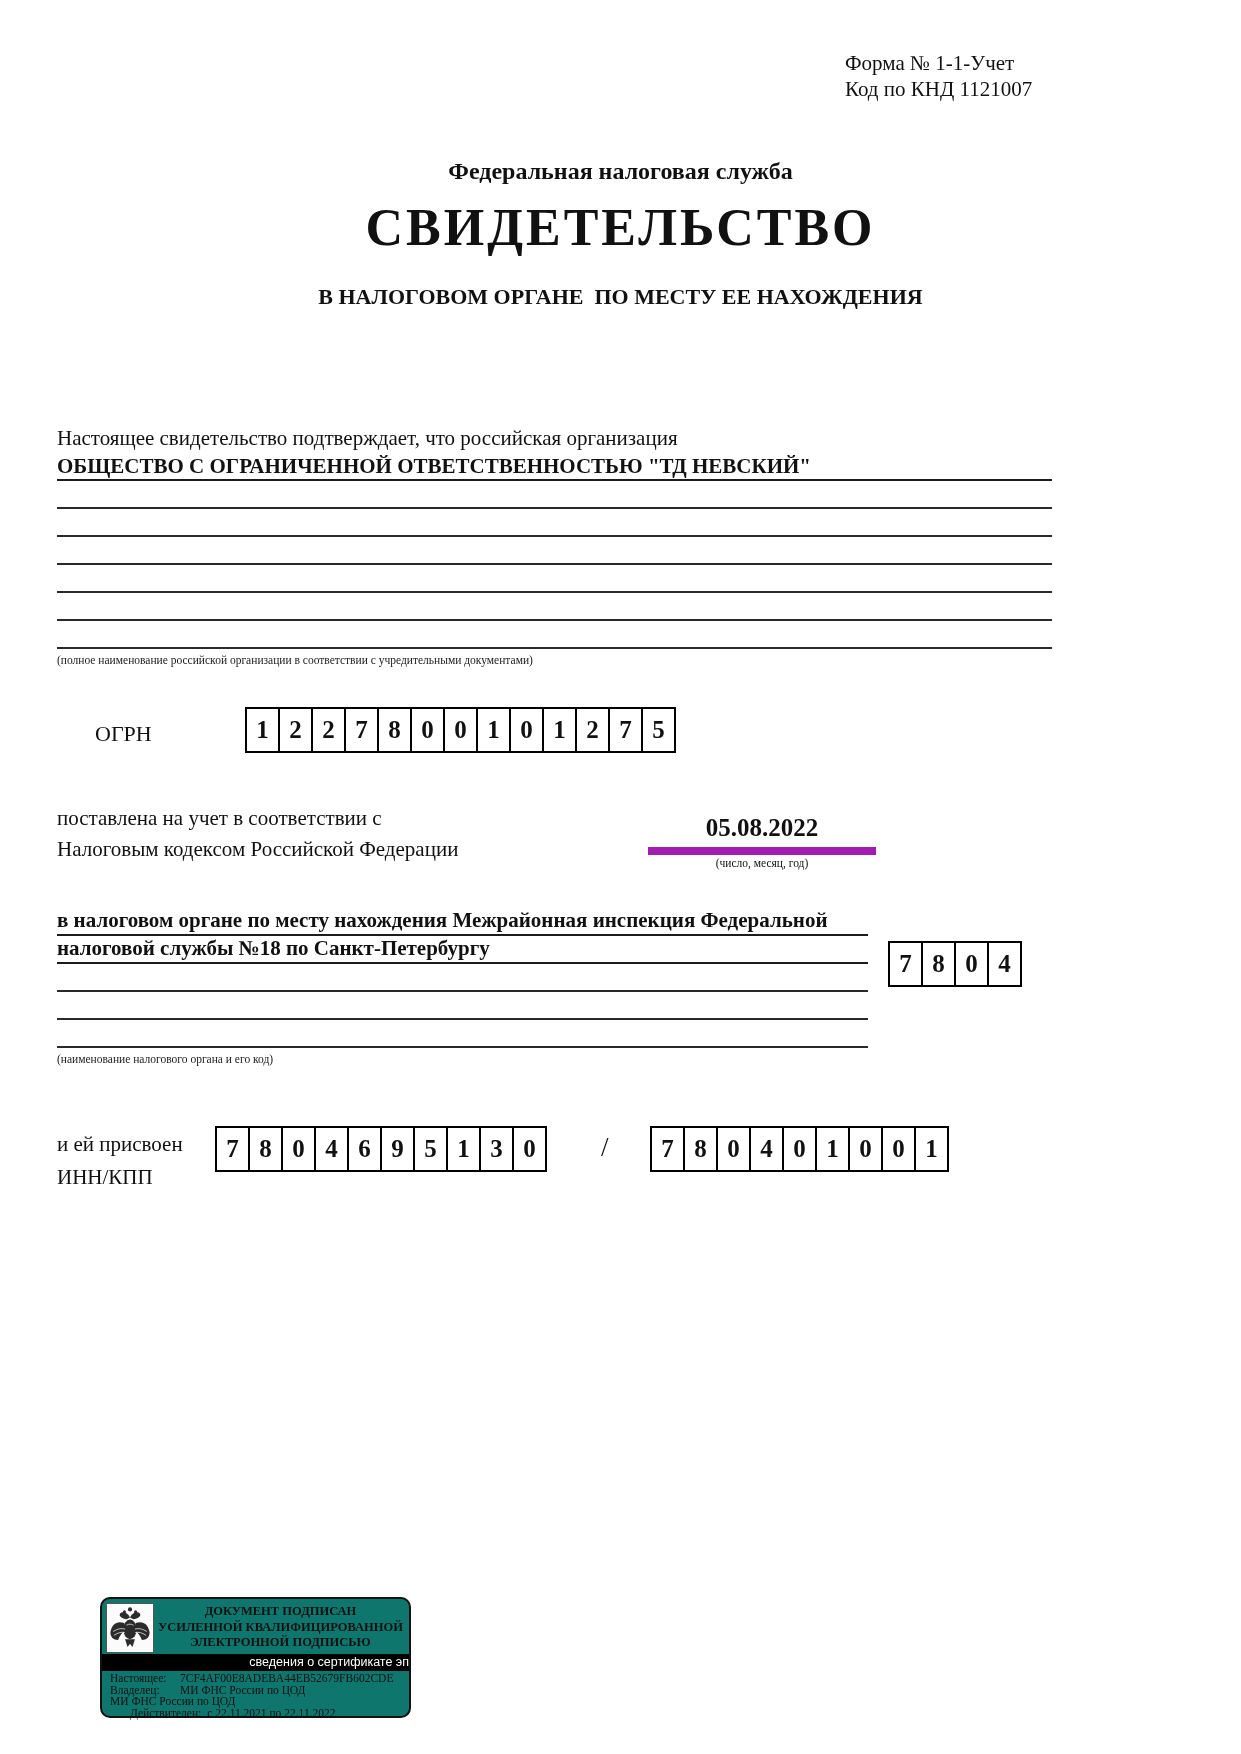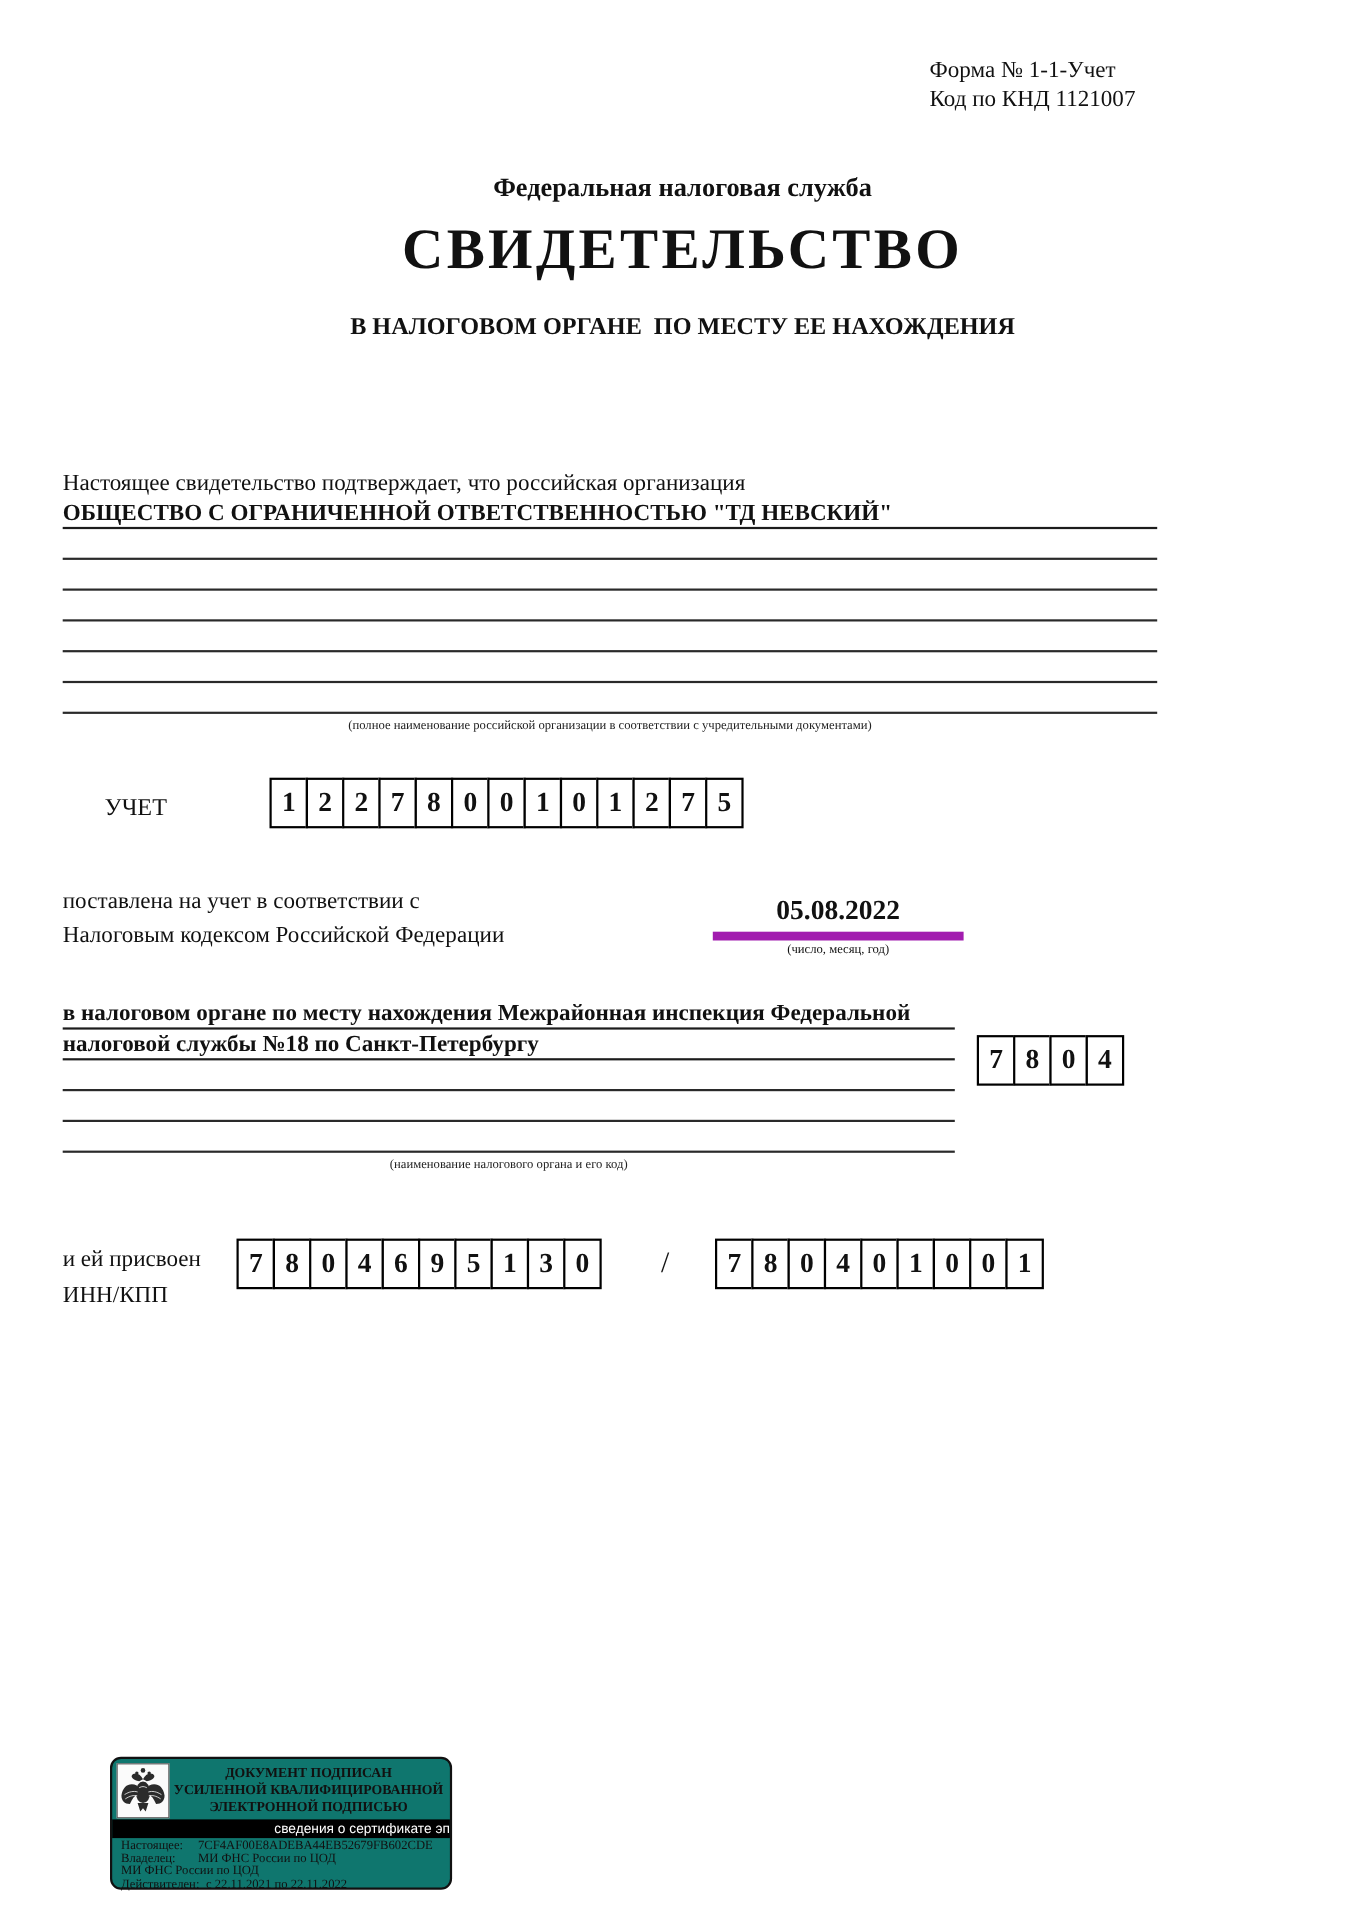--- a/index.html
+++ b/index.html
@@ -23,21 +23,21 @@
                font-size:52px; font-weight:bold; letter-spacing:3px; }
   .subtitle { position:absolute; left:0; top:283px; width:100%; text-align:center;
               font-size:22px; font-weight:bold; line-height:28px; }
 
   
   .name-section { position:absolute; left:57px; top:426px; width:995px; }
   .intro-line { font-size:21px; height:28px; }
   .org-line { font-size:21px; font-weight:bold; height:27px;
               border-bottom:2px solid #1c1c1c; }
   .blank-line { height:28px; border-bottom:2px solid #2a2a2a; }
-  .small-caption { font-size:11.5px; color:#222; text-align:center; margin-top:5px; }
+  .small-caption { font-size:11.5px; color:#222; margin-top:5px; }
 
   
   .digit-row { display:flex; }
   .digit-cell {
     width:35px; height:46px; border:2px solid #000; margin-left:-2px;
     display:flex; align-items:center; justify-content:center;
     font-size:25px; font-weight:bold; background:#fff;
   }
   .digit-cell:first-child { margin-left:0; }
 
@@ -75,21 +75,21 @@
                   display:flex; align-items:center; justify-content:center; }
   .stamp-title { position:absolute; left:54px; right:4px; top:5px; text-align:center;
                  font-size:12.5px; font-weight:bold; line-height:15.5px; }
   .stamp-bar { position:absolute; left:0; right:0; top:55px; height:17px;
                background:#000; color:#fff; font-size:12.5px; line-height:17px;
                text-align:right; font-family:"Liberation Sans", sans-serif; }
   .stamp-details { position:absolute; left:8px; right:4px; top:74px;
                    font-size:11.5px; line-height:11.6px; }
   .stamp-row { display:flex; }
   .stamp-label { width:70px; flex:0 0 auto; }
-  .stamp-label-wide { flex:0 0 auto; margin-right:6px; }
+  .stamp-label-wide { flex:0 0 auto; margin-right:6px;margin-left:20px; }
 </style>
 </head>
 <body>
 
 <div class="page">
 
   <div class="form-code">
     <div>Форма № 1-1-Учет</div>
     <div>Код по КНД 1121007</div>
   </div>
@@ -106,21 +106,21 @@
     <div class="blank-line"></div>
     <div class="blank-line"></div>
     <div class="blank-line"></div>
     <div class="blank-line"></div>
     <div class="blank-line"></div>
     <div class="blank-line"></div>
     <div class="small-caption">(полное наименование российской организации в соответствии с учредительными документами)</div>
   </div>
 
   <div class="ogrn-section">
-    <div class="ogrn-label">УЧЕТ</div>
+    <div class="ogrn-label">ОГРН</div>
     <div class="ogrn-boxes digit-row">
         <div class="digit-cell">1</div>
         <div class="digit-cell">2</div>
         <div class="digit-cell">2</div>
         <div class="digit-cell">7</div>
         <div class="digit-cell">8</div>
         <div class="digit-cell">0</div>
         <div class="digit-cell">0</div>
         <div class="digit-cell">1</div>
         <div class="digit-cell">0</div>

